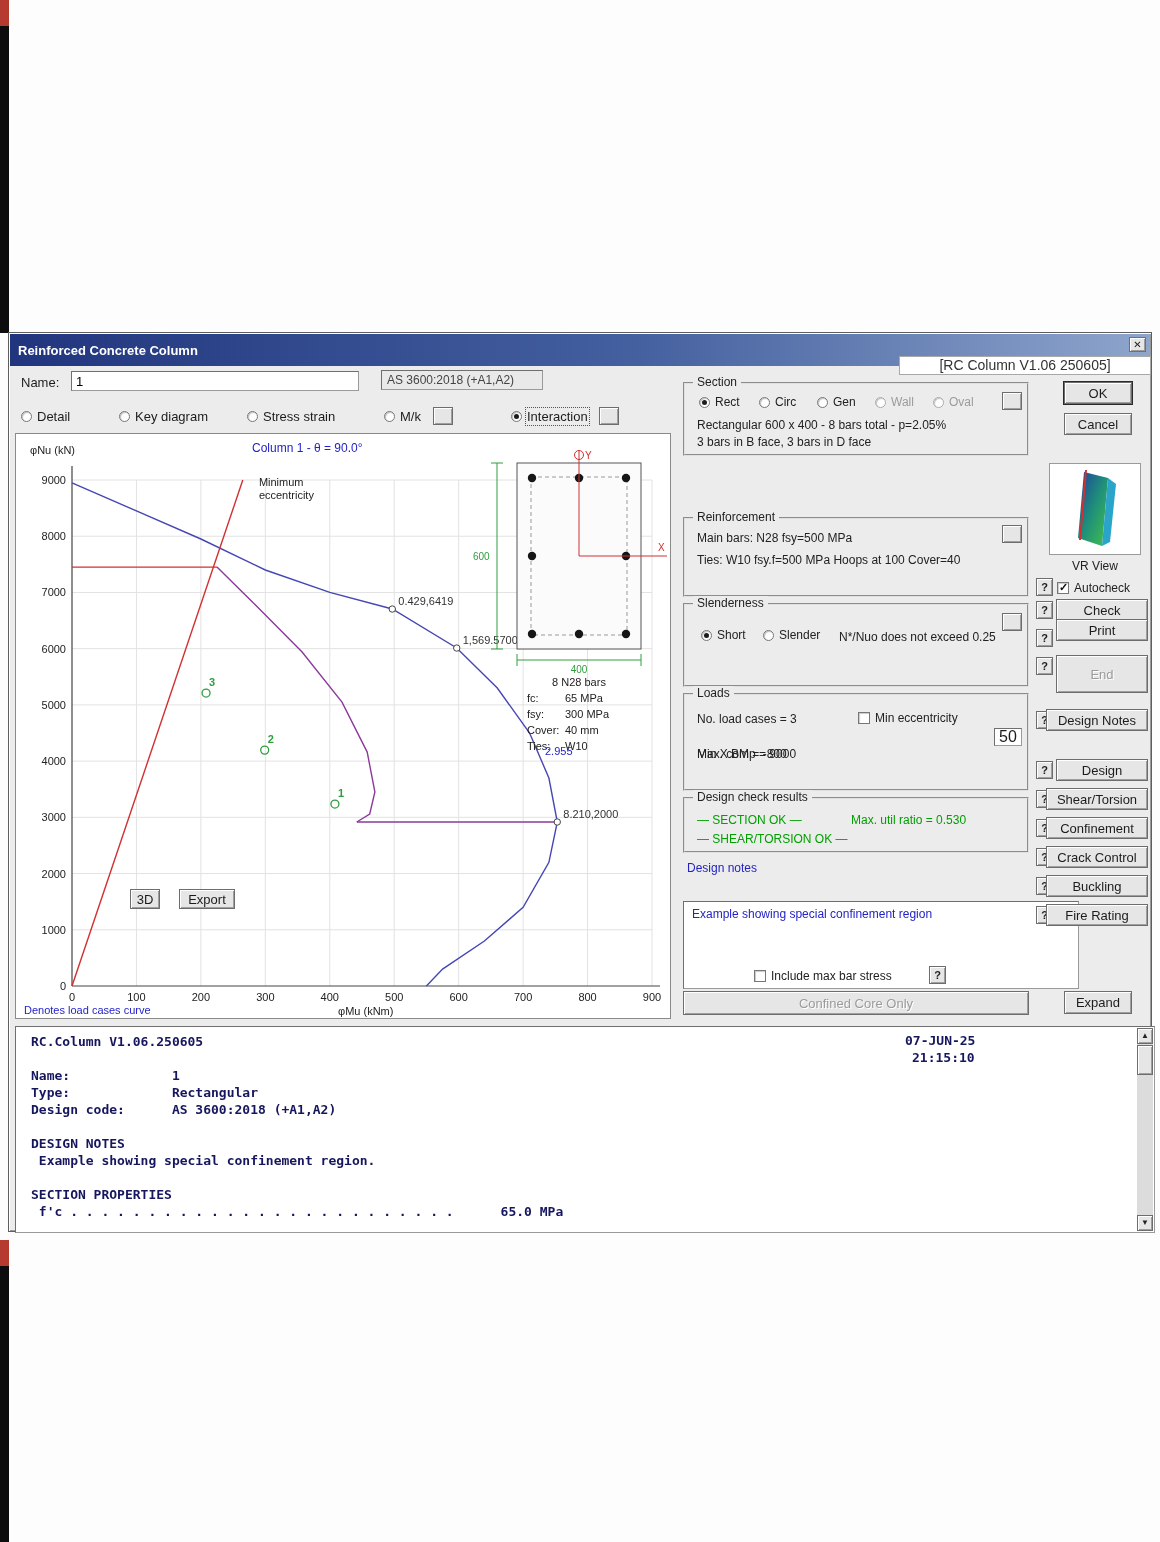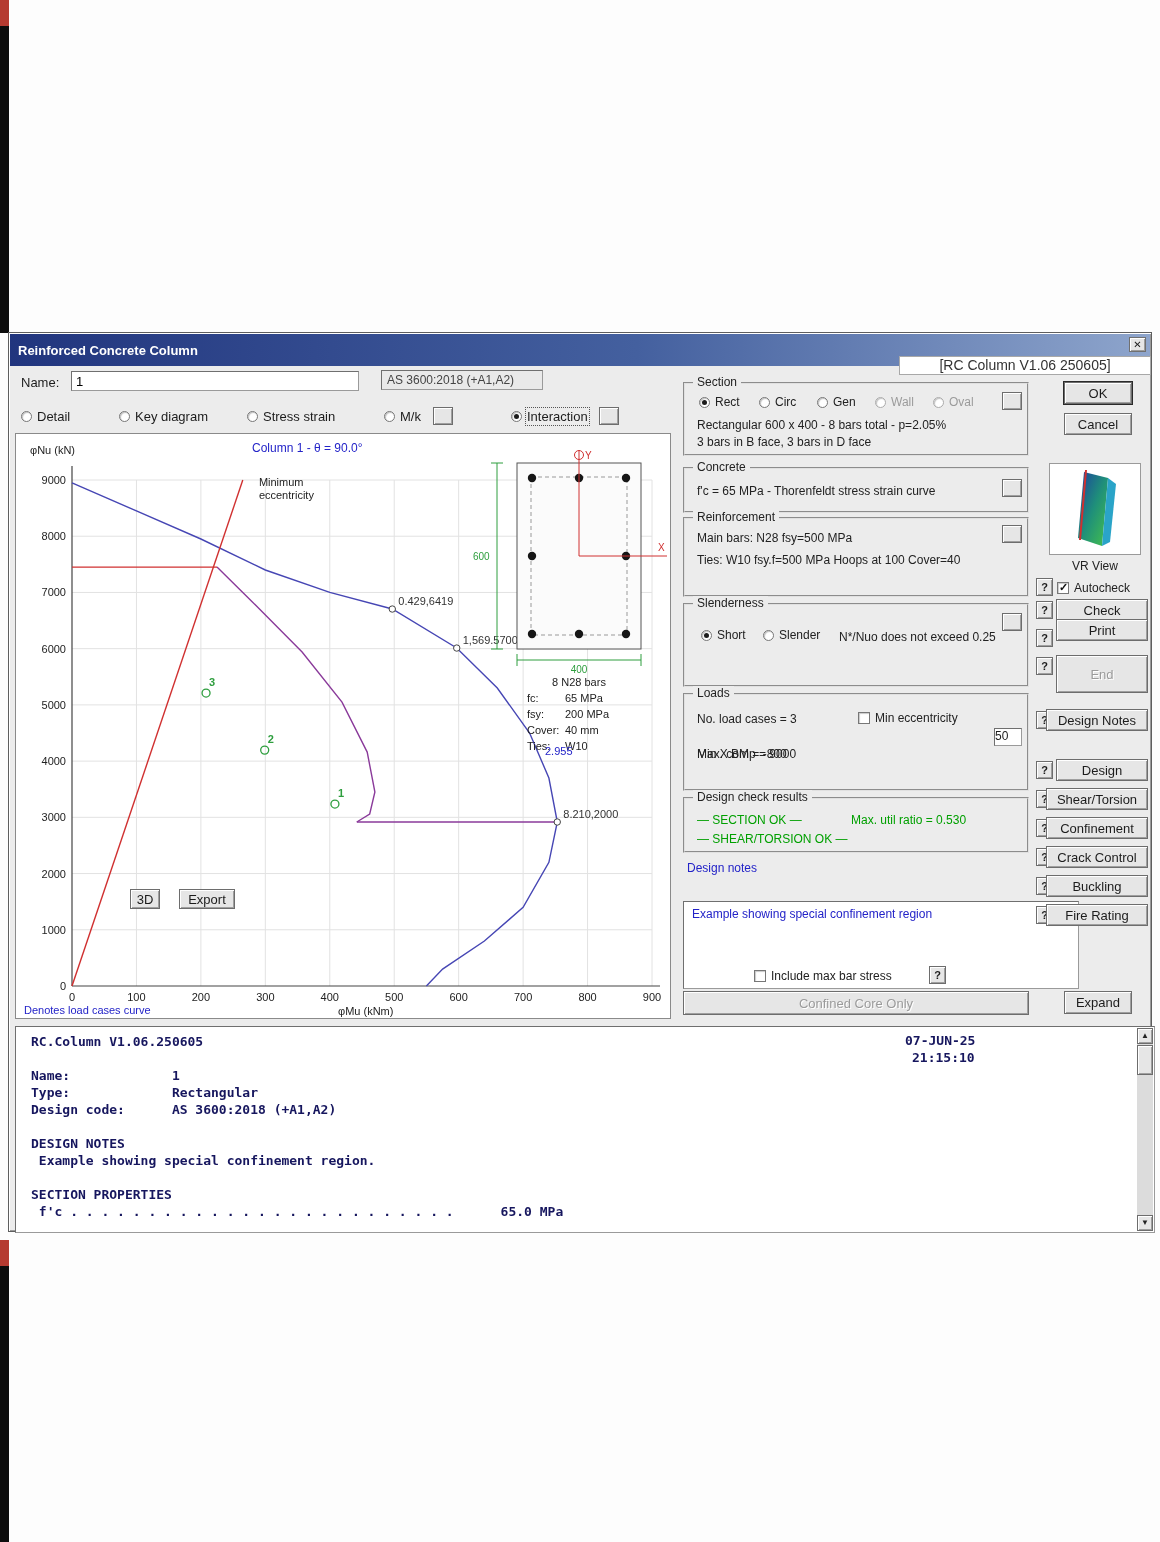--- a/index.html
+++ b/index.html
@@ -8,21 +8,21 @@
   .edge-strip{position:absolute;left:0;width:9px;background:#0d0d0d}
   .edge-strip .red{position:absolute;left:0;top:0;width:9px;height:26px;background:#b53a30;display:block}
   .win{position:absolute;left:8px;top:332px;width:1144px;height:900px;background:#ececec;border:1px solid #5e5e5e;box-shadow:inset 1px 1px 0 #ffffff,inset -1px -1px 0 #9a9a9a}
   .titlebar{position:absolute;left:1px;top:1px;right:1px;height:21px;background:linear-gradient(90deg,#21357e 0%,#44609f 55%,#8ea5cc 100%);display:flex;align-items:center;padding:16px 4px;color:#fff;font-weight:bold}
   .tb-text{padding-left:4px;font-size:13px}
   .closebtn{position:absolute;right:4px;top:3px;width:17px;height:15px;background:#e6e6e6;border:1px solid #707070;box-shadow:inset 1px 1px 0 #fff,inset -1px -1px 0 #9c9c9c;font-size:10px;line-height:13px;text-align:center;color:#222;font-family:"Liberation Sans",sans-serif}
   .badge{background:#ffffff;border:1px solid #a8a8a8;text-align:center;line-height:17px;font-size:14px;color:#333}
   .lbl{font-size:13px}
   .field{background:#fff;border:1px solid #9a9a9a;border-top-color:#6f6f6f;border-left-color:#6f6f6f;padding:1px 4px;font:13px "Liberation Sans",sans-serif}
   .codebox{background:#e9e9e9;border:1px solid #9a9a9a;border-top-color:#6f6f6f;border-left-color:#6f6f6f;padding:1px 5px;font-size:12px;color:#444;line-height:16px}
-  .numbox{background:#fff;border:1px solid #9a9a9a;border-top-color:#6f6f6f;border-left-color:#6f6f6f;font-size:12px;line-height:15px}
+  .numbox{background:#fff;border:1px solid #9a9a9a;border-top-color:#6f6f6f;border-left-color:#6f6f6f;text-align:center;font-size:16px;line-height:15px}
   .radio-item{display:flex;align-items:center;gap:5px}
   .radio{width:11px;height:11px;border-radius:50%;background:#fff;border:1px solid #777;box-shadow:inset 1px 1px 1px #c3c3c3;display:inline-block;position:relative;flex:none}
   .radio.on::after{content:"";position:absolute;left:2px;top:2px;width:5px;height:5px;border-radius:50%;background:#1c1c1c}
   .radio.dis{border-color:#ababab}
   .checkbox{width:12px;height:12px;background:#fff;border:1px solid #777;box-shadow:inset 1px 1px 1px #c9c9c9;display:inline-block;position:relative;flex:none}
   .checkbox.on::after{content:"✓";position:absolute;left:1px;top:-2px;font-size:11px;font-weight:bold;color:#111}
   .cb-item{display:flex;align-items:center;gap:5px}
   .btn{background:#e6e6e6;border:1px solid #6d6d6d;box-shadow:inset 1px 1px 0 #ffffff,inset -1px -1px 0 #9f9f9f;font:13px "Liberation Sans",sans-serif;text-align:center;color:#1c1c1c;cursor:default;padding:0}
   .btn.default{outline:1px solid #2a2a2a}
   .btn.dis{color:#9b9b9b;text-shadow:1px 1px 0 #fff}
@@ -199,21 +199,21 @@
         <line x1="108" y1="108" x2="196" y2="108"></line>
         <circle cx="108" cy="7" r="4.5"></circle>
       </g>
       <text x="114" y="11" class="axtext">Y</text>
       <text x="187" y="103" class="axtext">X</text>
     </svg>
 
     <div class="abs barsnote" style="left:503px;top:242px">8 N28 bars</div>
     <div class="abs props" style="left:511px;top:258px">
       <div class="prow"><span class="pl">fc:</span><span class="pv">65 MPa</span></div>
-      <div class="prow"><span class="pl">fsy:</span><span class="pv">200 MPa</span></div>
+      <div class="prow"><span class="pl">fsy:</span><span class="pv">300 MPa</span></div>
       <div class="prow"><span class="pl">Cover:</span><span class="pv">40 mm</span></div>
       <div class="prow"><span class="pl">Ties:</span><span class="pv">W10</span></div>
     </div>
     <div class="abs extraval" style="left:529px;top:311px">2.955</div>
 
     <button class="abs btn" style="left:114px;top:455px;width:30px;height:20px">3D</button>
     <button class="abs btn" style="left:163px;top:455px;width:56px;height:20px">Export</button>
     <div class="abs chartnote" style="left:8px;top:570px">Denotes load cases curve</div>
   </div>
 
@@ -237,25 +237,20 @@
     </div>
     <div class="abs radio-item" style="left:248px;top:11px">
       <span class="radio dis"></span>
         <span class="gtext dis-label" style="position:static">Oval</span>
     </div>
     <button class="abs btn" style="left:317px;top:8px;width:20px;height:18px"></button>
     <span class="gtext" style="left:12px;top:34px">Rectangular 600 x 400 - 8 bars total - p=2.05%</span>
     <span class="gtext" style="left:12px;top:51px">3 bars in B face, 3 bars in D face</span>
   </div>
 
-  <div class="group" style="left:674px;top:134px;width:346px;height:46px">
-    <span class="gtitle">Concrete</span>
-    <span class="gtext" style="left:12px;top:15px">f'c = 65 MPa - Thorenfeldt stress strain curve</span>
-    <button class="abs btn" style="left:317px;top:10px;width:20px;height:18px"></button>
-  </div>
 
   <div class="group" style="left:674px;top:184px;width:346px;height:80px">
     <span class="gtitle">Reinforcement</span>
     <span class="gtext" style="left:12px;top:12px">Main bars: N28  fsy=500 MPa</span>
     <span class="gtext" style="left:12px;top:34px">Ties: W10  fsy.f=500 MPa   Hoops at 100   Cover=40</span>
     <button class="abs btn" style="left:317px;top:6px;width:20px;height:18px"></button>
   </div>
 
   <div class="group" style="left:674px;top:270px;width:346px;height:84px">
     <span class="gtitle">Slenderness</span>

